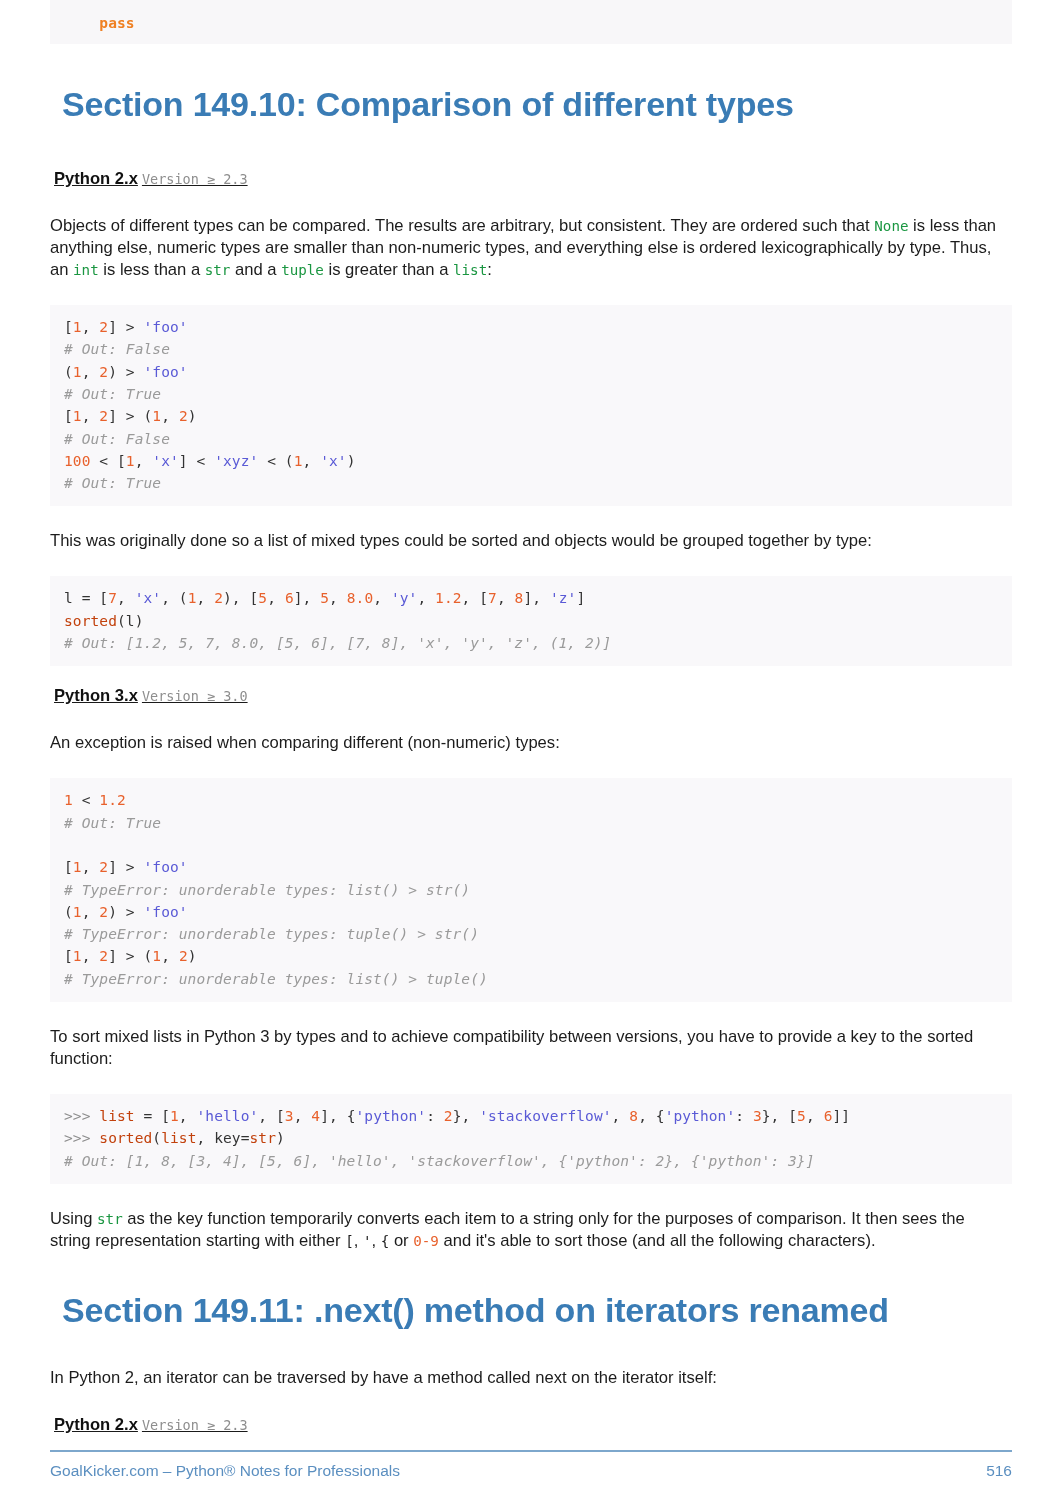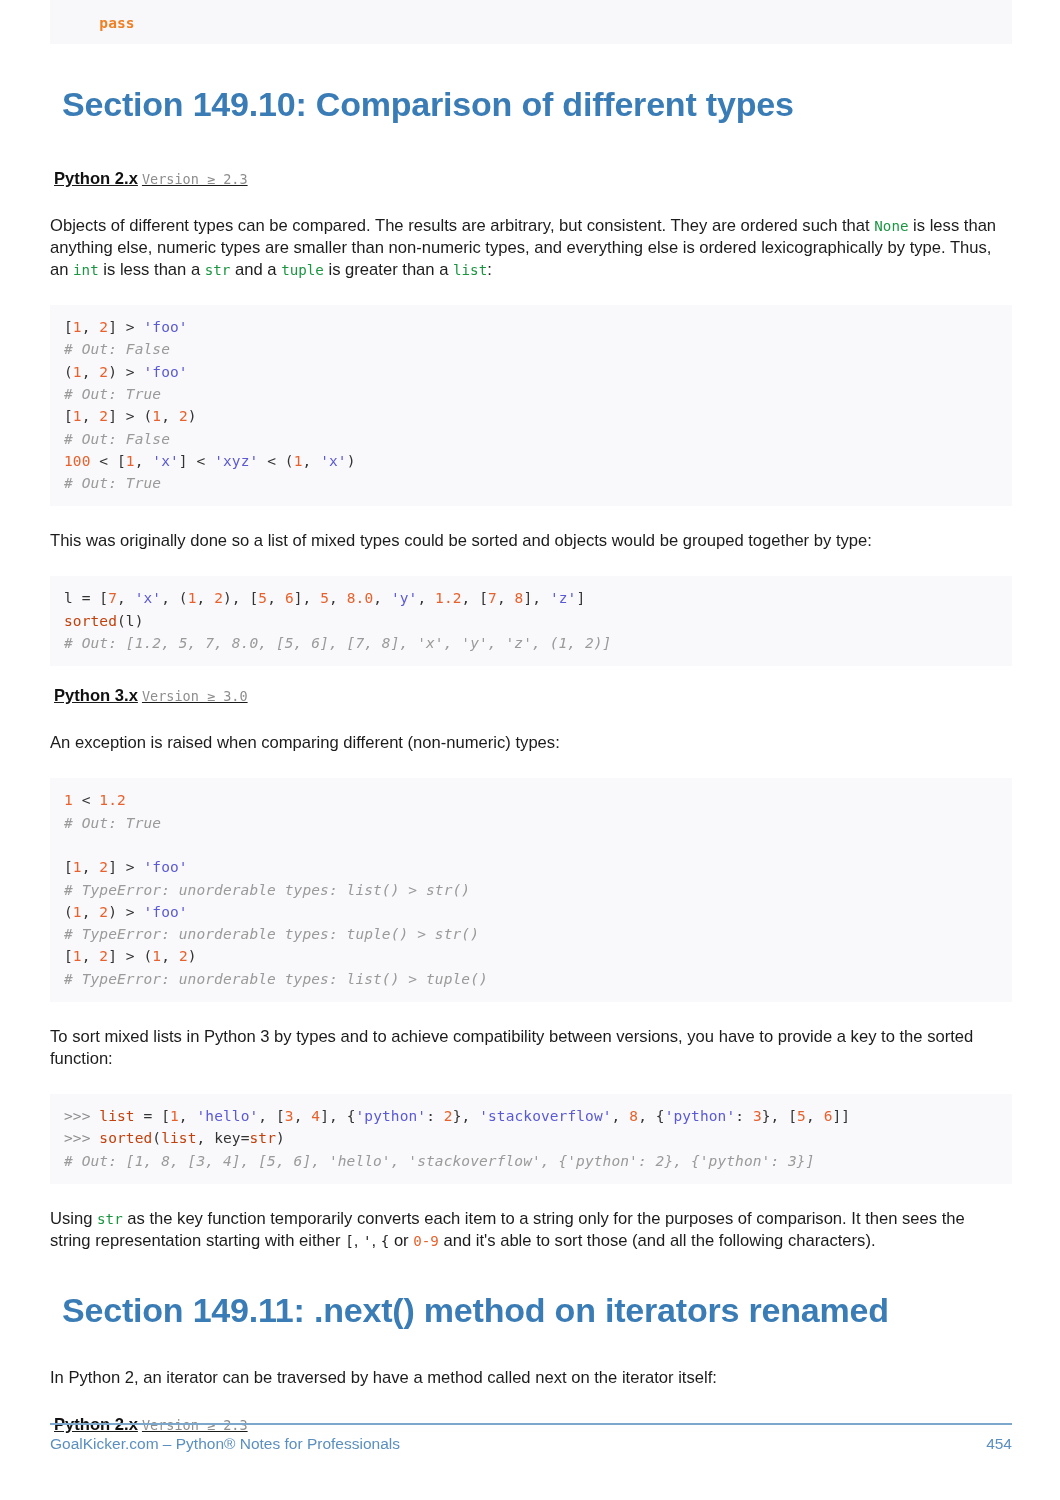--- a/index.html
+++ b/index.html
@@ -94,21 +94,21 @@
     font-size: 13.5px;
     color: #8e8e8e;
     margin-left: 4px;
   }
 
   
   .footer {
     position: absolute;
     left: 50px;
     right: 48px;
-    bottom: 47px;
+    bottom: 20px;
     border-top: 2px solid #7da7cc;
     padding-top: 10px;
     display: flex;
     justify-content: space-between;
     align-items: flex-start;
     font-size: 15.5px;
     color: #5b8fc0;
   }
   .footer .pageno { color: #5b8fc0; }
 
@@ -210,16 +210,16 @@
 
   <p class="version-line">
     <span class="version-name">Python 2.x</span><span class="version-req">Version ≥ 2.3</span>
   </p>
 
   <div class="sp-6"></div>
 
 
   <div class="footer">
     <span>GoalKicker.com – Python® Notes for Professionals</span>
-    <span class="pageno">454</span>
+    <span class="pageno">516</span>
   </div>
 
 </div>
 
 </body></html>

